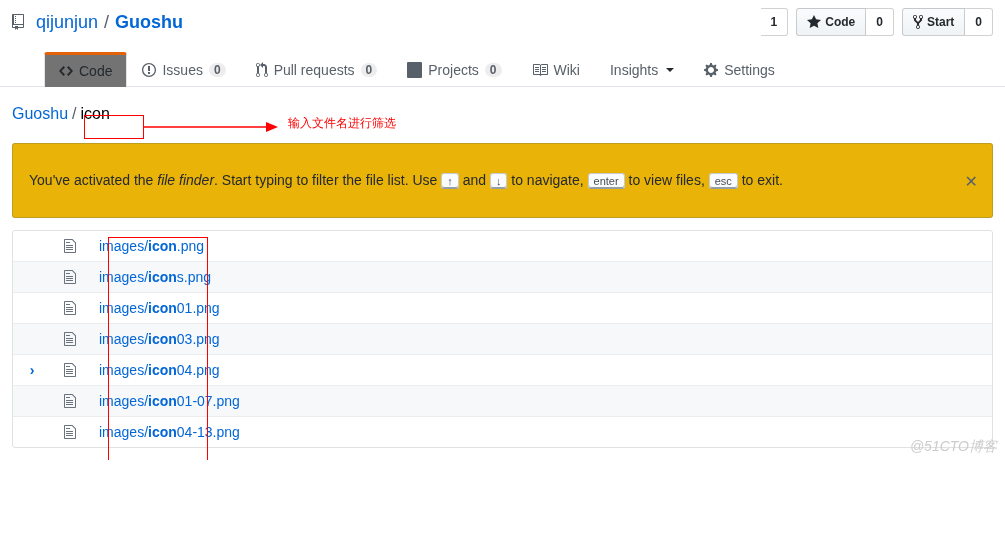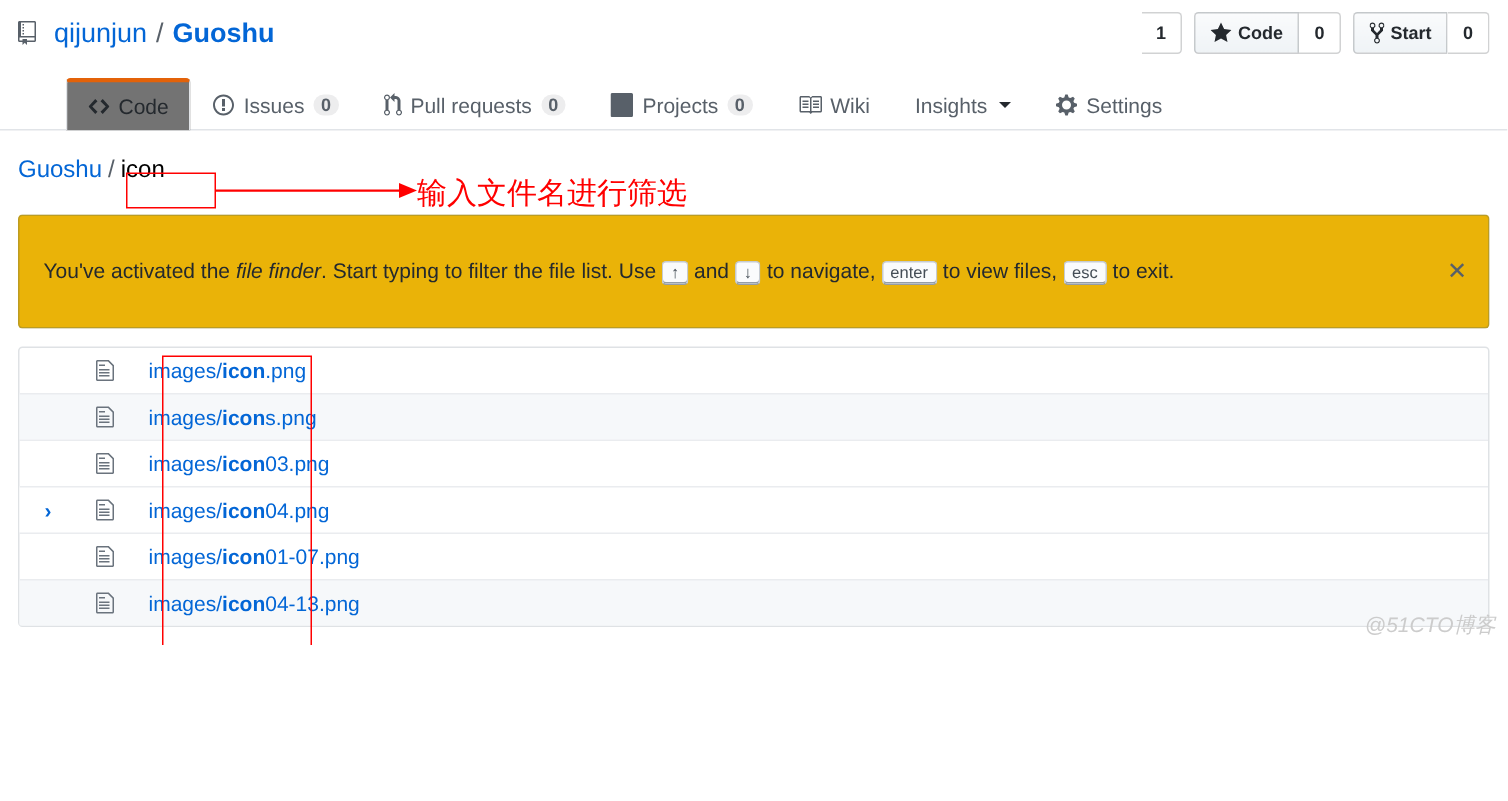--- a/index.html
+++ b/index.html
@@ -187,23 +187,23 @@
       left: 108px; top: 237px; width: 100px; height: 280px;
       pointer-events: none;
     }
     .annotation-arrow {
       position: absolute;
       left: 144px; top: 120px;
       pointer-events: none;
     }
     .annotation-text {
       position: absolute;
-      left: 278px; top: 115px;
+      left: 288px; top: 115px;
       color: #ff0000;
-      font-size: 20px;
+      font-size: 12px;
       pointer-events: none;
     }
     .watermark {
       position: absolute;
       right: 8px;
       bottom: 4px;
       color: #ccc;
       font-size: 14px;
       font-style: italic;
     }
@@ -315,20 +315,27 @@
       <svg class="file-icon" width="12" height="16" viewBox="0 0 12 16">
         <path d="M6 5H2V4h4v1zM2 8h7V7H2v1zm0 2h7V9H2v1zm0 2h7v-1H2v1zm10-7.5V14c0 .55-.45 1-1 1H1c-.55 0-1-.45-1-1V2c0-.55.45-1 1-1h7.5L12 4.5zM11 5L8 2H1v12h10V5z"></path>
       </svg>
       <a class="file-path">images/<b>icon</b>s.png</a>
     </div>
     <div class="result-row">
       <span class="arrow-indicator">›</span>
       <svg class="file-icon" width="12" height="16" viewBox="0 0 12 16">
         <path d="M6 5H2V4h4v1zM2 8h7V7H2v1zm0 2h7V9H2v1zm0 2h7v-1H2v1zm10-7.5V14c0 .55-.45 1-1 1H1c-.55 0-1-.45-1-1V2c0-.55.45-1 1-1h7.5L12 4.5zM11 5L8 2H1v12h10V5z"></path>
       </svg>
+      <a class="file-path">images/<b>icon</b>01.png</a>
+    </div>
+    <div class="result-row">
+      <span class="arrow-indicator">›</span>
+      <svg class="file-icon" width="12" height="16" viewBox="0 0 12 16">
+        <path d="M6 5H2V4h4v1zM2 8h7V7H2v1zm0 2h7V9H2v1zm0 2h7v-1H2v1zm10-7.5V14c0 .55-.45 1-1 1H1c-.55 0-1-.45-1-1V2c0-.55.45-1 1-1h7.5L12 4.5zM11 5L8 2H1v12h10V5z"></path>
+      </svg>
       <a class="file-path">images/<b>icon</b>03.png</a>
     </div>
     <div class="result-row navigation-focus">
       <span class="arrow-indicator">›</span>
       <svg class="file-icon" width="12" height="16" viewBox="0 0 12 16">
         <path d="M6 5H2V4h4v1zM2 8h7V7H2v1zm0 2h7V9H2v1zm0 2h7v-1H2v1zm10-7.5V14c0 .55-.45 1-1 1H1c-.55 0-1-.45-1-1V2c0-.55.45-1 1-1h7.5L12 4.5zM11 5L8 2H1v12h10V5z"></path>
       </svg>
       <a class="file-path">images/<b>icon</b>04.png</a>
     </div>
     <div class="result-row">

